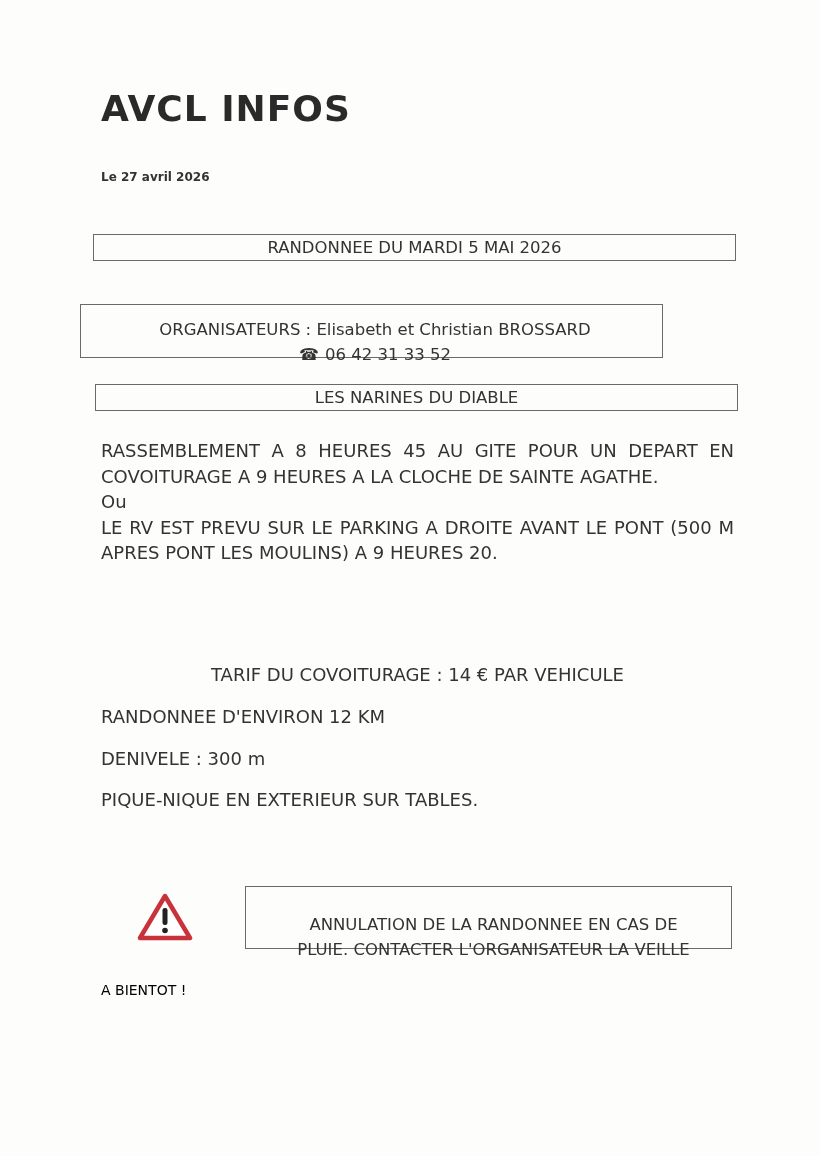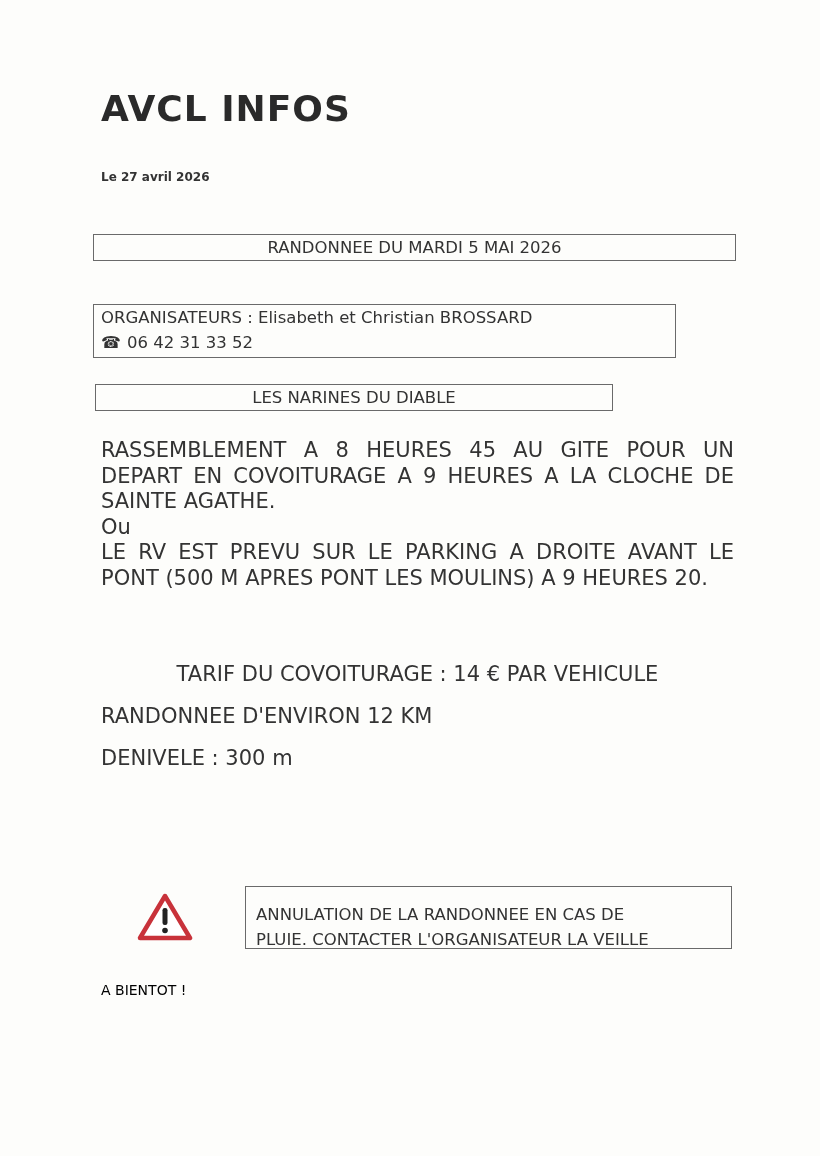--- a/index.html
+++ b/index.html
@@ -21,44 +21,45 @@
   .date {
     left: 101px; top: 170px;
     font-size: 12px; font-weight: bold;
     color: #333;
   }
   .box {
     position: absolute;
     border: 1.5px solid #6a6a6a;
     box-sizing: border-box;
     background: transparent;
+    text-align: center;
   }
   .box-center {
     display: flex; align-items: center; justify-content: center;
     font-size: 16.5px; color: #333;
   }
   .hike-box { left: 93px; top: 234px; width: 643px; height: 27px; }
-  .org-box { left: 93px; top: 304px; width: 583px; height: 54px; padding: 0 0 0 7px; font-size: 16.5px; color:#333; line-height: 25px; }
-  .name-box { left: 95px; top: 384px; width: 518px; height: 27px; }
+  .org-box { left: 80px; top: 304px; width: 583px; height: 54px; padding: 12px 0 0 7px; font-size: 16.5px; color:#333; line-height: 25px; }
+  .name-box { left: 95px; top: 384px; width: 643px; height: 27px; }
   .phone-icon { font-size: 16px; margin-right: 6px; }
   .para {
     left: 101px; width: 633px;
-    font-size: 21px; line-height: 25.5px;
+    font-size: 18px; line-height: 25.5px;
     color: #333;
   }
   .justify { text-align: justify; text-align-last: left; }
   .p1 { top: 438px; }
   .p2 { top: 662px; text-align: center; }
   .p3 { top: 704px; }
   .p4 { top: 746px; }
   .p5 { top: 787px; }
   .warn-icon { left: 137px; top: 893px; width: 56px; height: 48px; }
   .warn-box {
     left: 245px; top: 886px; width: 487px; height: 63px;
-    padding: 15px 0 0 10px; font-size: 16.5px; line-height: 25px; color: #333;
+    padding: 25px 0 0 10px; font-size: 16.5px; line-height: 25px; color: #333;
   }
   .bye { left: 101px; top: 982px; font-size: 14px; color: #000000; }
 </style>
 </head>
 <body>
 
 <div class="abs title">AVCL INFOS</div>
 <div class="abs date">Le 27 avril 2026</div>
 
 <div class="box box-center hike-box">
@@ -79,20 +80,21 @@
 <div class="abs para justify p1">
   <div>RASSEMBLEMENT A 8 HEURES 45 AU GITE POUR UN DEPART EN COVOITURAGE A 9 HEURES A LA CLOCHE DE SAINTE AGATHE.</div>
   <div>Ou</div>
   <div>LE RV EST PREVU SUR LE PARKING A DROITE AVANT LE PONT (500 M APRES PONT LES MOULINS) A 9 HEURES 20.</div>
 </div>
 
 <div class="abs para p2">TARIF DU COVOITURAGE : 14 € PAR VEHICULE</div>
 <div class="abs para p3">RANDONNEE D'ENVIRON 12 KM</div>
 <div class="abs para p4">DENIVELE : 300 m</div>
 <div class="abs para justify p5">
+  <div>PIQUE-NIQUE EN EXTERIEUR SUR TABLES.</div>
 </div>
 
 <svg class="abs warn-icon" viewBox="0 0 56 48">
   <polygon points="28,3 53,45 3,45" fill="#ffffff" stroke="#c8323a" stroke-width="4.5" stroke-linejoin="round"></polygon>
   <rect x="25.5" y="15" width="5" height="17" rx="2.2" fill="#222"></rect>
   <circle cx="28" cy="37.5" r="2.8" fill="#222"></circle>
 </svg>
 
 <div class="box warn-box">
   <div>ANNULATION DE LA RANDONNEE EN CAS DE</div>

